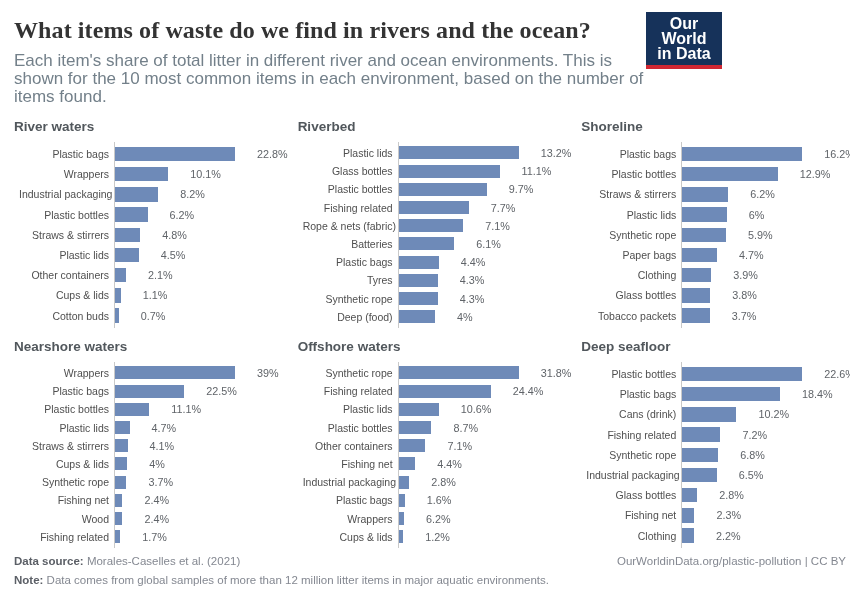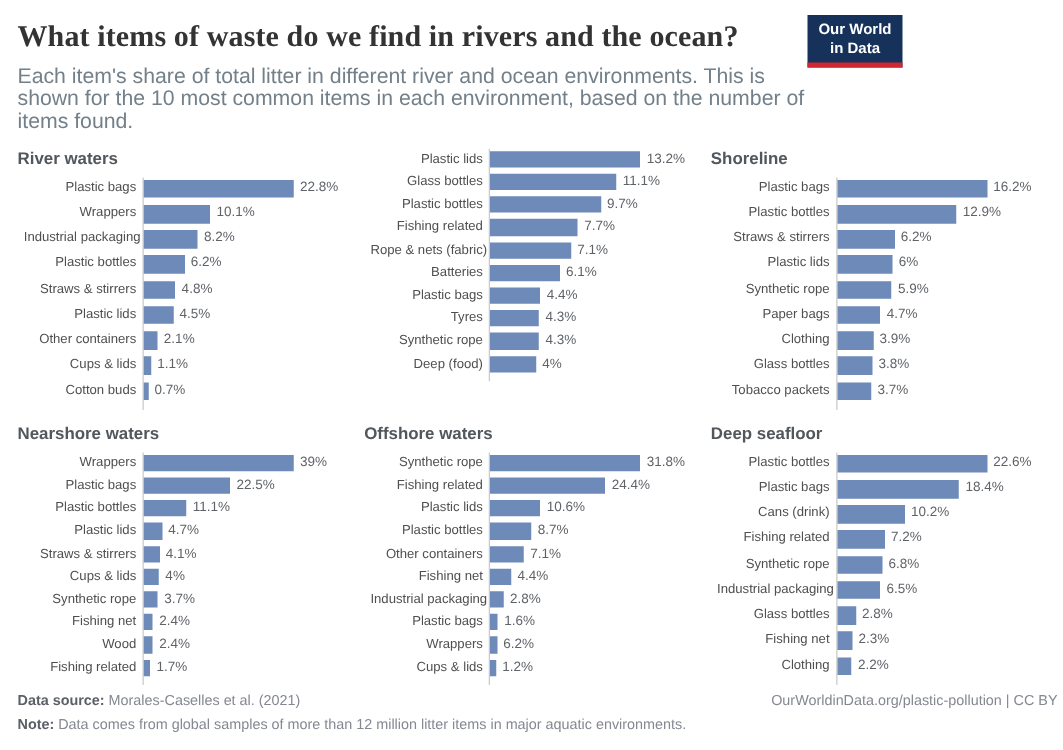--- a/index.html
+++ b/index.html
@@ -16,39 +16,39 @@
     line-height: 1.2;
   }
   .page-subtitle {
     margin-top: 7px; max-width: 632px;
     font-size: 17px; line-height: 18px; color: #73808a;
   }
   .logo {
     width: 76px; min-height: 38px; flex: 0 0 auto; margin-top: -4px;
     background: var(--logo-bg, #16325a);
     border-bottom: 4px solid var(--logo-stripe, #d12733);
-    color: #ffffff; font-size: 12px; font-weight: 700; line-height: 15px;
+    color: #ffffff; font-size: 16px; font-weight: 700; line-height: 15px;
     text-align: center; padding: 4px 2px;
     display: flex; flex-direction: column; justify-content: center;
   }
 
   
   .grid {
     margin-top: 13px;
     display: grid; grid-template-columns: repeat(3, 1fr);
     column-gap: 10px; row-gap: 11px;
   }
   .panel-title { font-size: 13.5px; font-weight: 700; color: #51575c; margin-bottom: 8px; }
   .rows {
     height: 186px; padding: 2px 0;
     border-left: 1px solid #c9c9c9;
     display: flex; flex-direction: column;
     margin-left: 100px; 
   }
-  .row { flex: 1 1 auto; display: flex; align-items: flex-start; position: relative; }
+  .row { flex: 1 1 auto; display: flex; align-items: center; position: relative; gap: 17px; }
   .bar-label {
     position: absolute; right: 100%; margin-right: 0;
     width: 96px; padding-right: 6px; text-align: right;
     font-size: 10.5px; color: #4f4f4f; white-space: nowrap;
   }
   .bar { height: 72%; min-height: 12px; background: var(--bar-color, #6e8ab8); }
   .bar-value { font-size: 10.8px; color: #5f6368; margin-left: 5px; white-space: nowrap; }
 
   
   .footer { position: absolute; left: 14px; right: 4px; bottom: 14px; font-size: 11.5px; color: #848891; }
@@ -116,20 +116,21 @@
             <span class="bar-value">1.1%</span>
           </div>
           <div class="row">
             <span class="bar-label">Cotton buds</span>
             <div class="bar" style="width: 3.7px;"></div>
             <span class="bar-value">0.7%</span>
           </div>
         </div>
       </div>
       <div class="panel">
+        <div class="panel-title">Riverbed</div>
         <div class="rows">
           <div class="row">
             <span class="bar-label">Plastic lids</span>
             <div class="bar" style="width: 120px;"></div>
             <span class="bar-value">13.2%</span>
           </div>
           <div class="row">
             <span class="bar-label">Glass bottles</span>
             <div class="bar" style="width: 100.9px;"></div>
             <span class="bar-value">11.1%</span>

